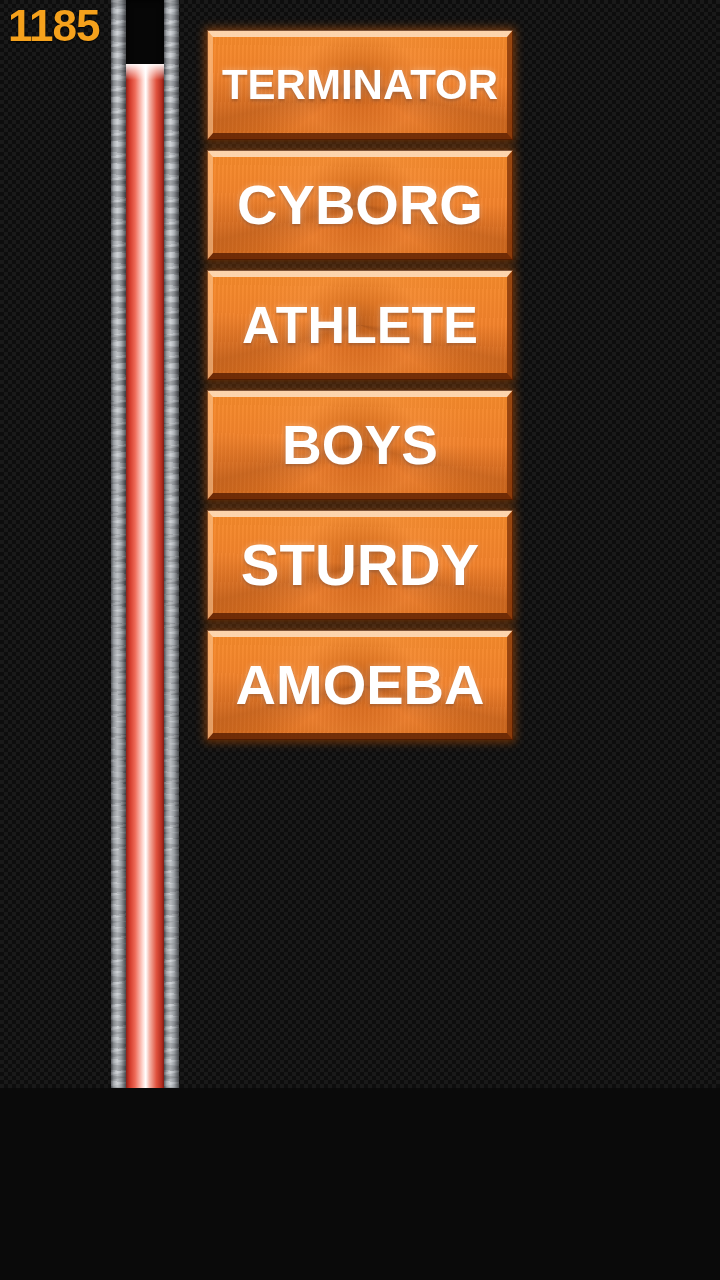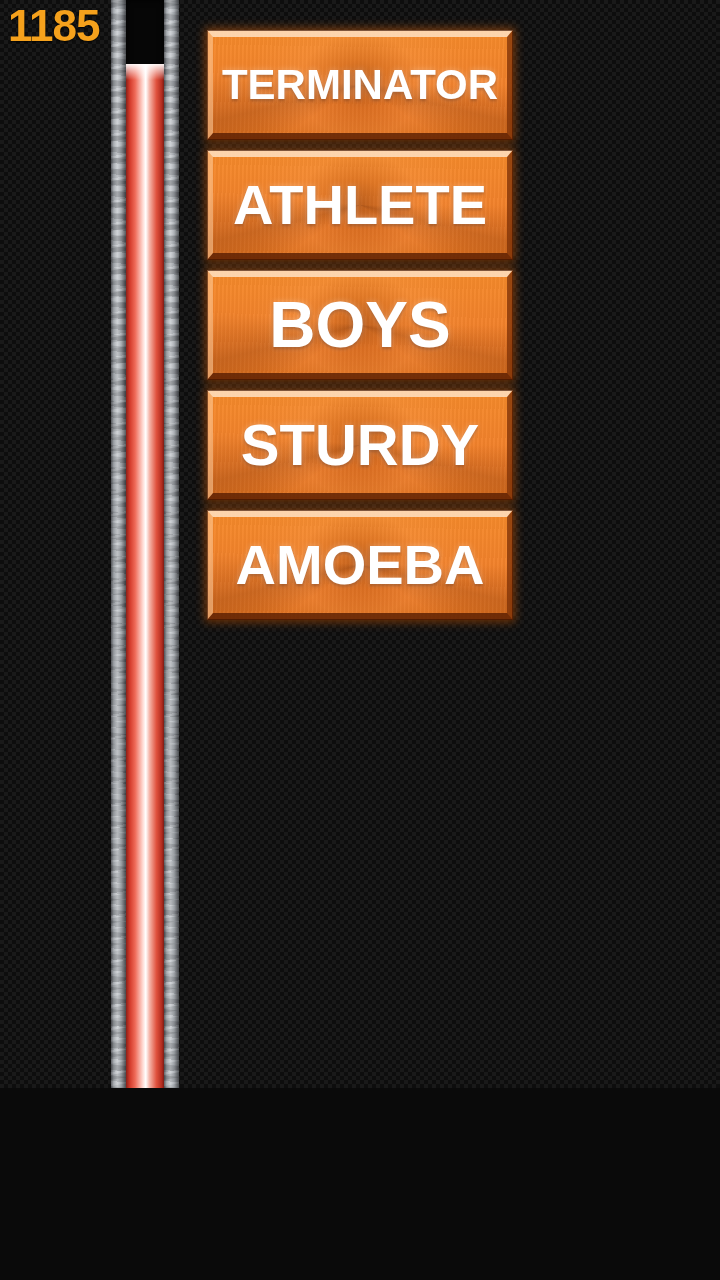--- a/index.html
+++ b/index.html
@@ -176,21 +176,21 @@
     color: #ffffff;
     font-weight: bold;
     letter-spacing: 0px;
     line-height: 1;
     white-space: nowrap;
     text-shadow:
       0 0 6px rgba(255,255,255,0.30),
       0 2px 3px rgba(120,45,0,0.55);
   }
   .len-3  { font-size: 62px; }
-  .len-4  { font-size: 64px; text-align: center; }
+  .len-4  { font-size: 55px; text-align: center; }
   .len-5  { font-size: 58px; }
   .len-6  { font-size: 56px; }
   .len-7  { font-size: 52px; }
   .len-8  { font-size: 48px; }
   .len-10 { font-size: 42px; }
 </style>
 </head>
 <body>
 
 <div id="screen">
@@ -205,21 +205,25 @@
     </div>
   </div>
 
   <div id="button-column">
       <button class="level-button">
         <span class="bevel"></span>
         <span class="level-label len-10">TERMINATOR</span>
       </button>
       <button class="level-button">
         <span class="bevel"></span>
-        <span class="level-label len-6">ATHLETE</span>
+        <span class="level-label len-6">CYBORG</span>
+      </button>
+      <button class="level-button">
+        <span class="bevel"></span>
+        <span class="level-label len-7">ATHLETE</span>
       </button>
       <button class="level-button">
         <span class="bevel"></span>
         <span class="level-label len-4">BOYS</span>
       </button>
       <button class="level-button">
         <span class="bevel"></span>
         <span class="level-label len-5">STURDY</span>
       </button>
       <button class="level-button">

